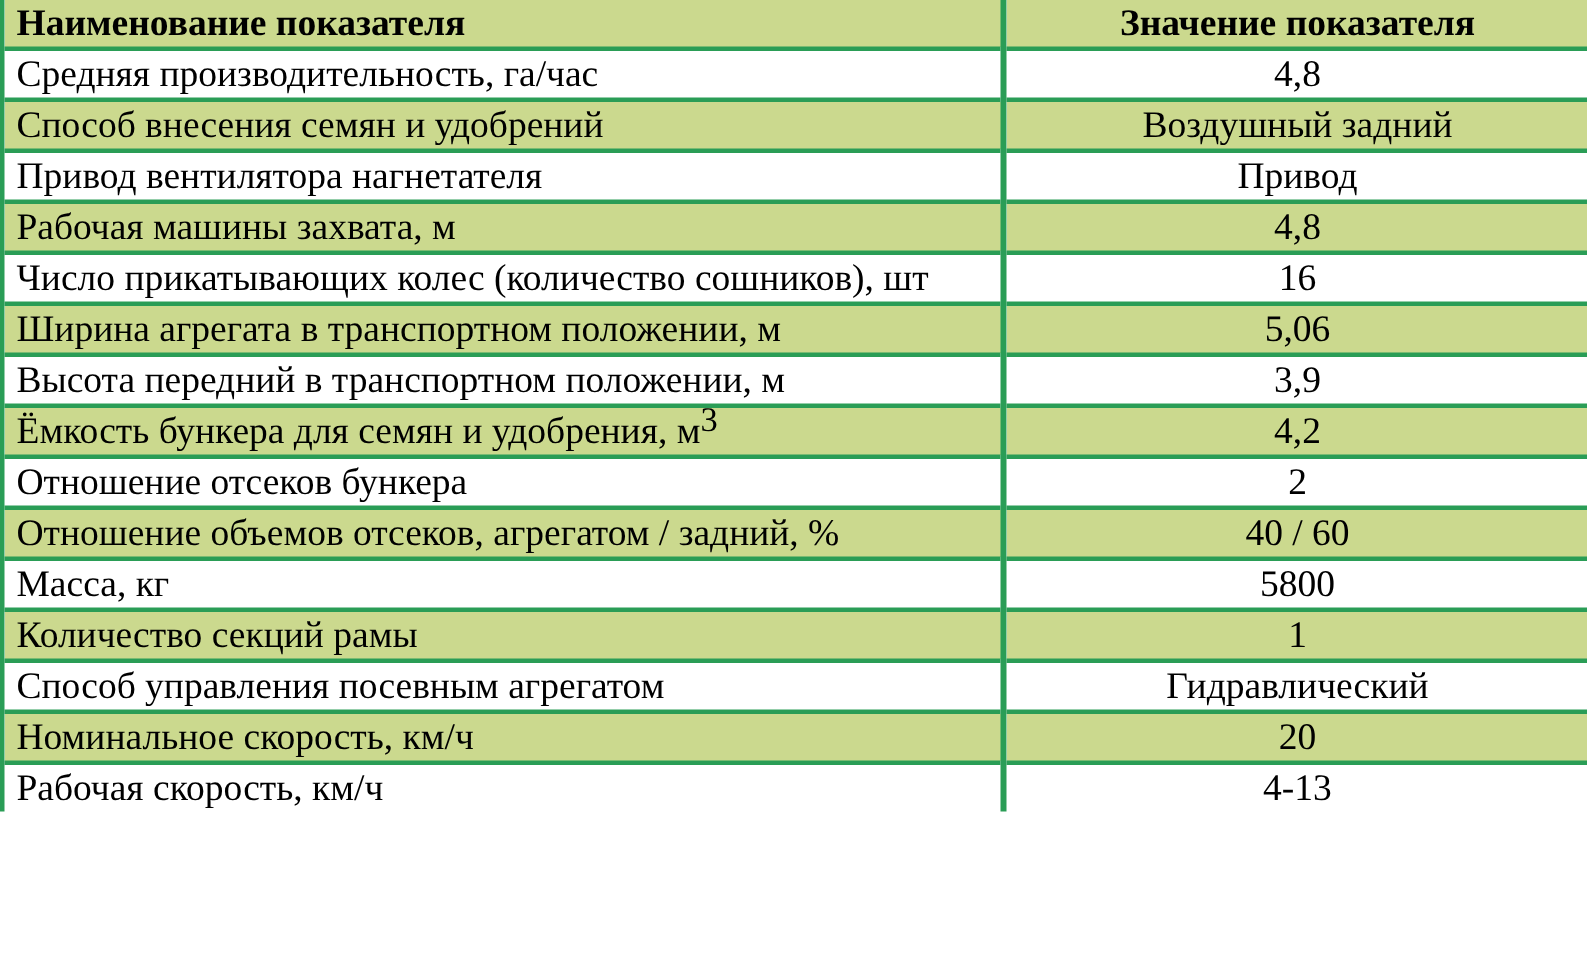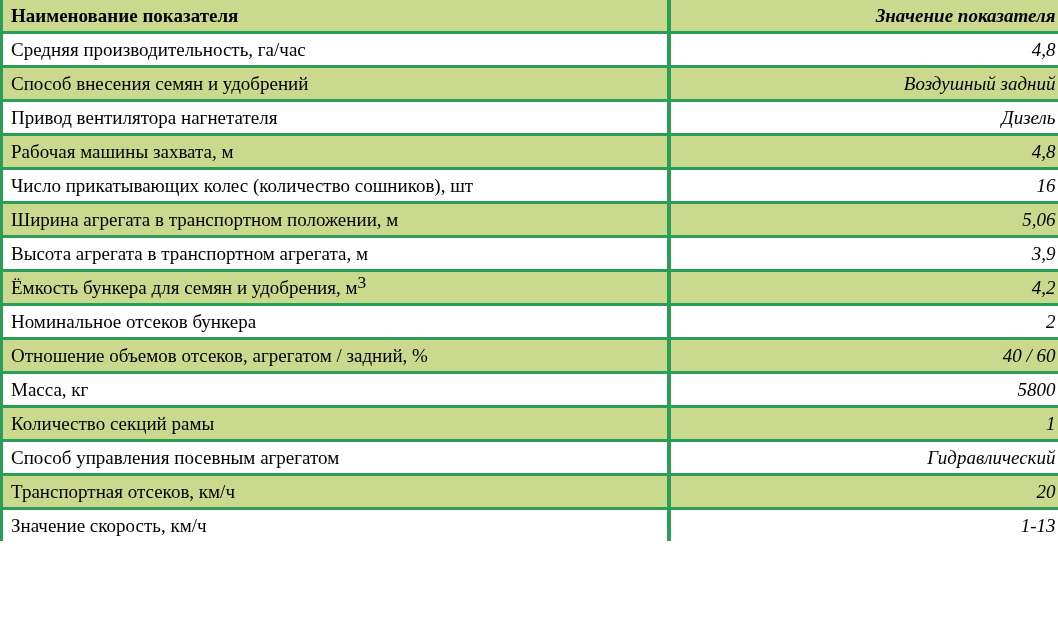--- a/index.html
+++ b/index.html
@@ -16,21 +16,21 @@
   body {
     width: 1058px;
     height: 643px;
     overflow: hidden;
   }
   table.specs {
     width: 1058px;
     border-collapse: collapse;
     table-layout: fixed;
     font-family: "Liberation Serif", "DejaVu Serif", serif;
-    font-size: 19px;
+    font-size: 25px;
     color: var(--text-color);
   }
   table.specs col.c1 { width: 667px; }
   table.specs col.c2 { width: 391px; }
   table.specs th, table.specs td {
     height: 31px;
     padding: 0;
     overflow: hidden;
     white-space: nowrap;
     vertical-align: middle;
@@ -45,23 +45,22 @@
   }
   
   table.specs .cell-name {
     border-left: 3px solid var(--green-border);
     border-right: 4px solid var(--green-border);
     text-align: left;
     padding-left: 8px;
     padding-right: 4px;
   }
   table.specs .cell-value {
-    text-align: right;
+    text-align: center;
     padding: 0 4px;
-    font-style: italic;
   }
   
   table.specs thead tr {
     background: var(--green-fill);
   }
   table.specs thead th {
     font-weight: bold;
     text-align: center;
   }
   
@@ -94,64 +93,64 @@
     <tr>
       <td class="cell-name"><span>Средняя производительность, га/час</span></td>
       <td class="cell-value">4,8</td>
     </tr>
     <tr>
       <td class="cell-name"><span>Способ внесения семян и удобрений</span></td>
       <td class="cell-value">Воздушный задний</td>
     </tr>
     <tr>
       <td class="cell-name"><span>Привод вентилятора нагнетателя</span></td>
-      <td class="cell-value">Дизель</td>
+      <td class="cell-value">Привод</td>
     </tr>
     <tr>
       <td class="cell-name"><span>Рабочая машины захвата, м</span></td>
       <td class="cell-value">4,8</td>
     </tr>
     <tr>
       <td class="cell-name"><span>Число прикатывающих колес (количество сошников), шт</span></td>
       <td class="cell-value">16</td>
     </tr>
     <tr>
       <td class="cell-name"><span>Ширина агрегата в транспортном положении, м</span></td>
       <td class="cell-value">5,06</td>
     </tr>
     <tr>
-      <td class="cell-name"><span>Высота агрегата в транспортном агрегата, м</span></td>
+      <td class="cell-name"><span>Высота передний в транспортном положении, м</span></td>
       <td class="cell-value">3,9</td>
     </tr>
     <tr>
       <td class="cell-name"><span>Ёмкость бункера для семян и удобрения, м</span><sup class="unit-sup">3</sup></td>
       <td class="cell-value">4,2</td>
     </tr>
     <tr>
-      <td class="cell-name"><span>Номинальное отсеков бункера</span></td>
+      <td class="cell-name"><span>Отношение отсеков бункера</span></td>
       <td class="cell-value">2</td>
     </tr>
     <tr>
       <td class="cell-name"><span>Отношение объемов отсеков, агрегатом / задний, %</span></td>
       <td class="cell-value">40 / 60</td>
     </tr>
     <tr>
       <td class="cell-name"><span>Масса, кг</span></td>
       <td class="cell-value">5800</td>
     </tr>
     <tr>
       <td class="cell-name"><span>Количество секций рамы</span></td>
       <td class="cell-value">1</td>
     </tr>
     <tr>
       <td class="cell-name"><span>Способ управления посевным агрегатом</span></td>
       <td class="cell-value">Гидравлический</td>
     </tr>
     <tr>
-      <td class="cell-name"><span>Транспортная отсеков, км/ч</span></td>
+      <td class="cell-name"><span>Номинальное скорость, км/ч</span></td>
       <td class="cell-value">20</td>
     </tr>
     <tr>
-      <td class="cell-name"><span>Значение скорость, км/ч</span></td>
-      <td class="cell-value">1-13</td>
+      <td class="cell-name"><span>Рабочая скорость, км/ч</span></td>
+      <td class="cell-value">4-13</td>
     </tr>
   </tbody>
 </table>
 
 </body></html>

